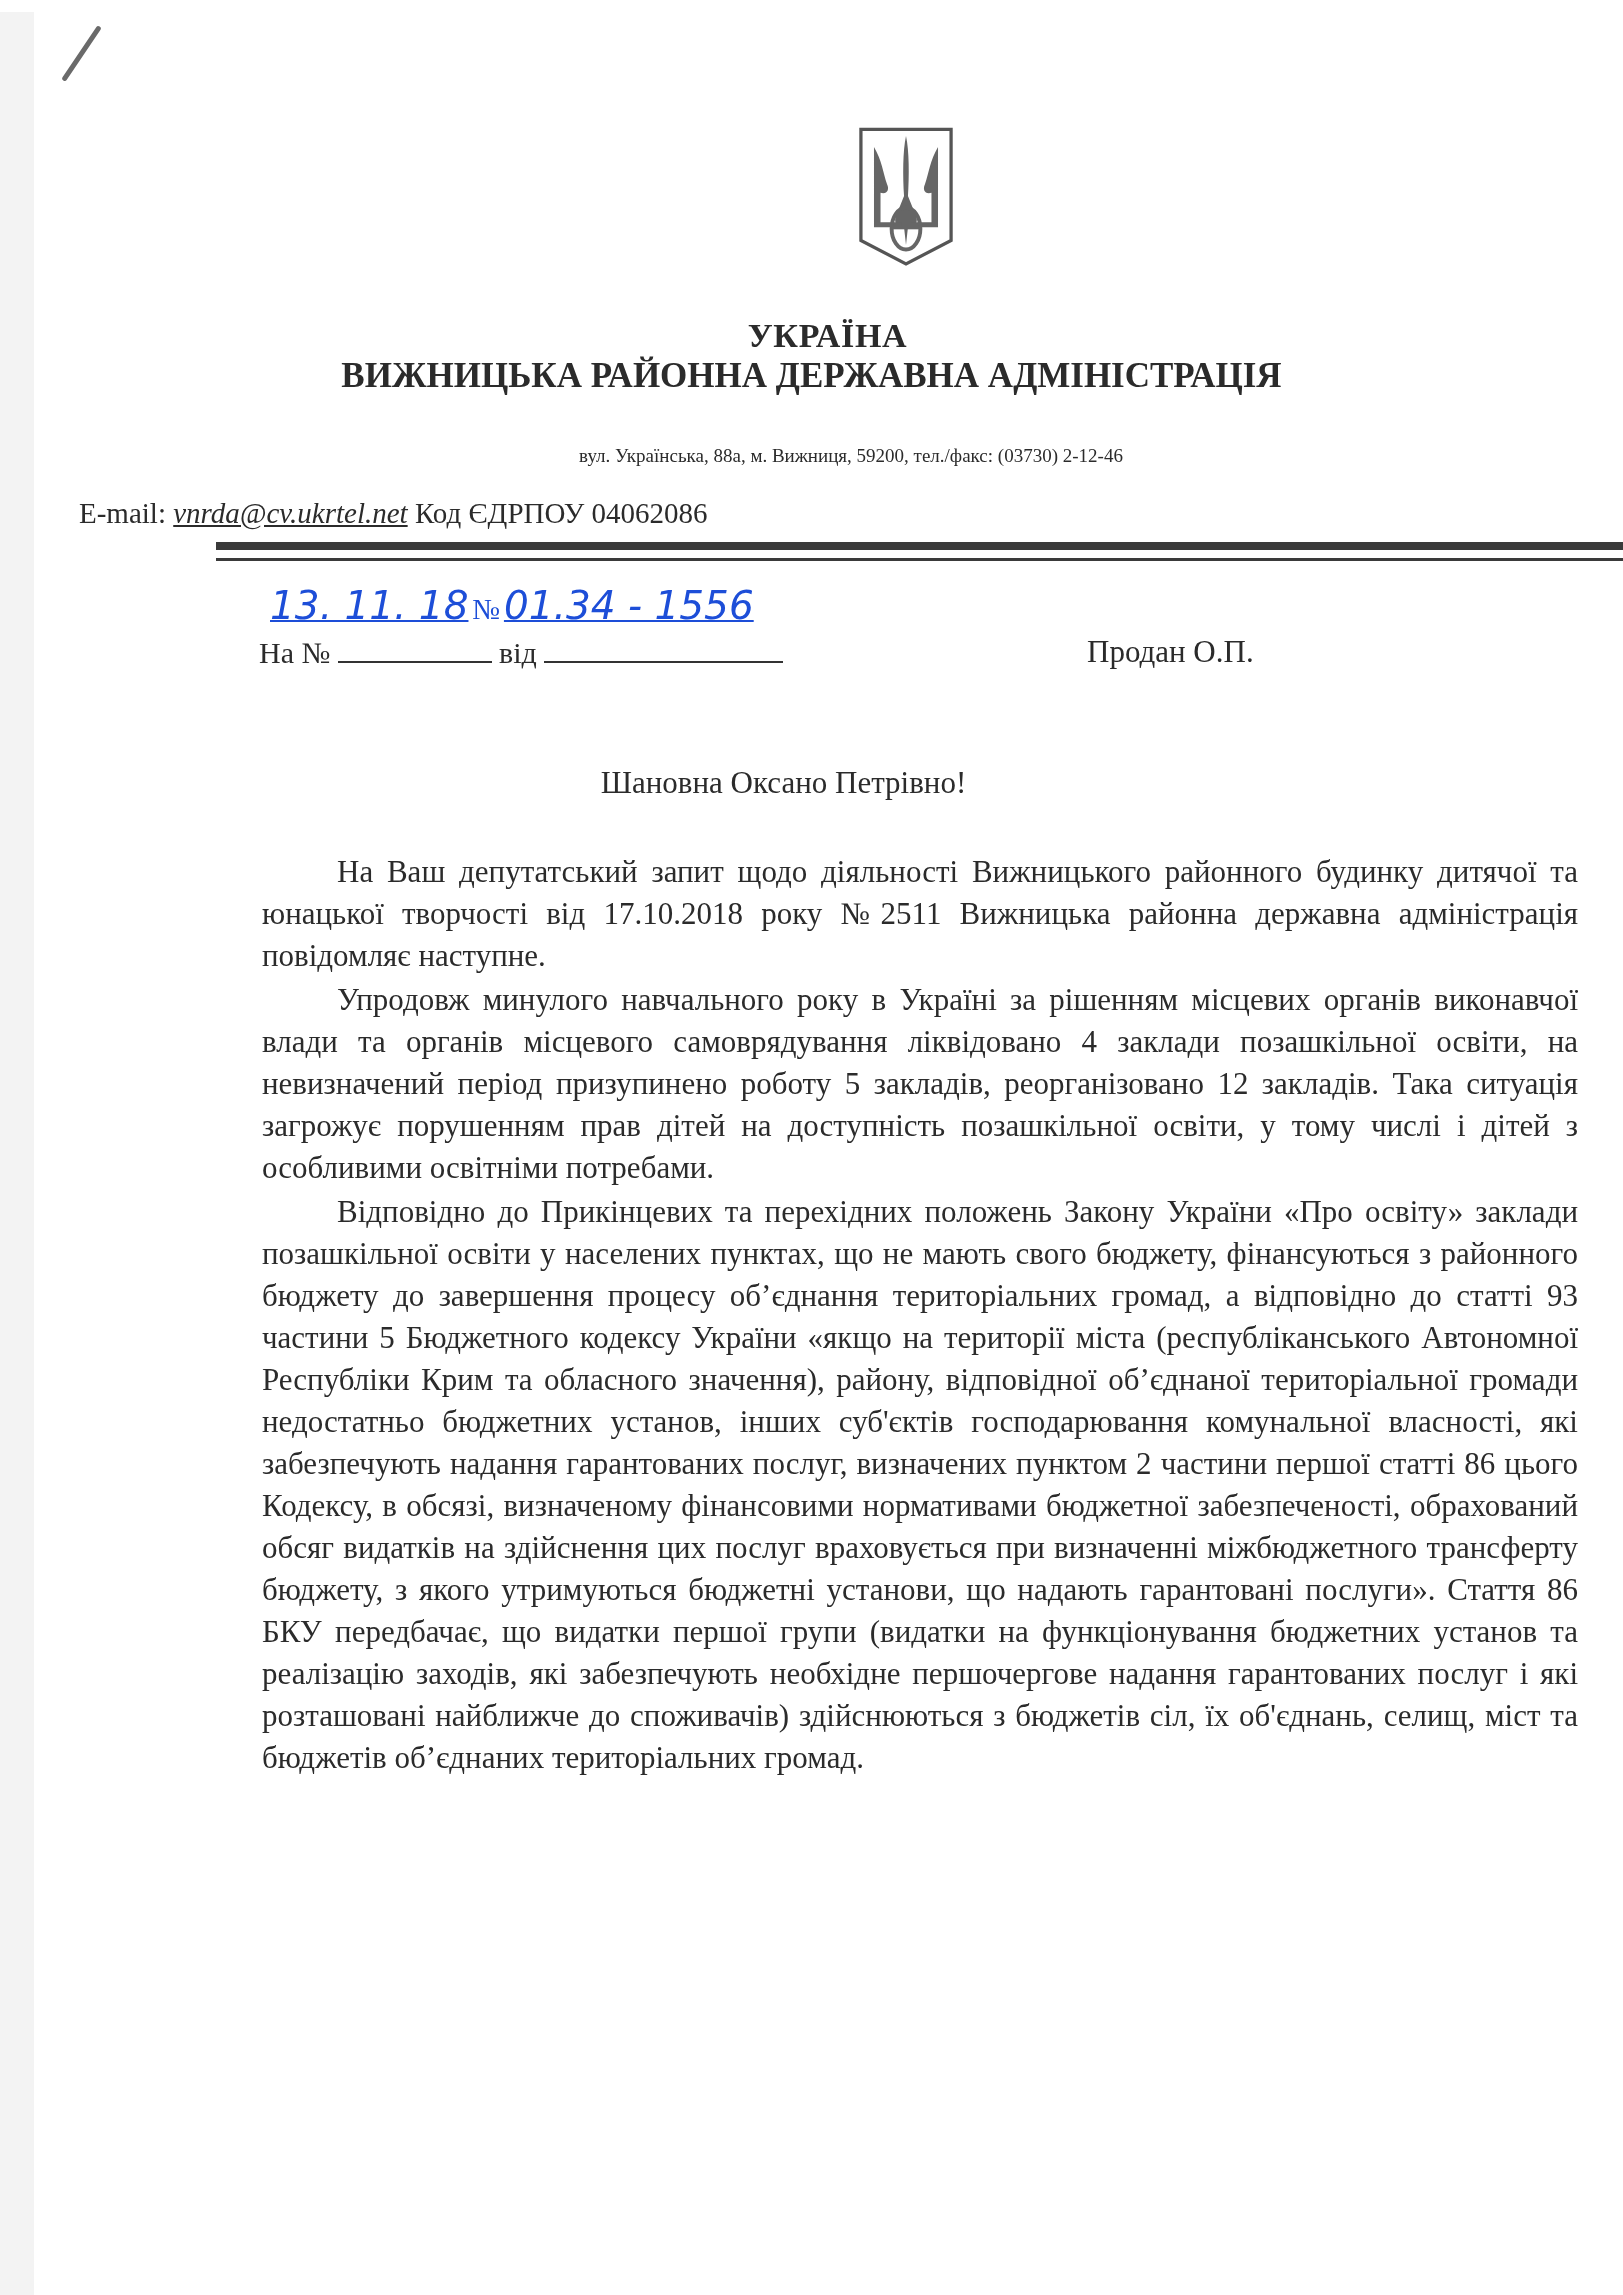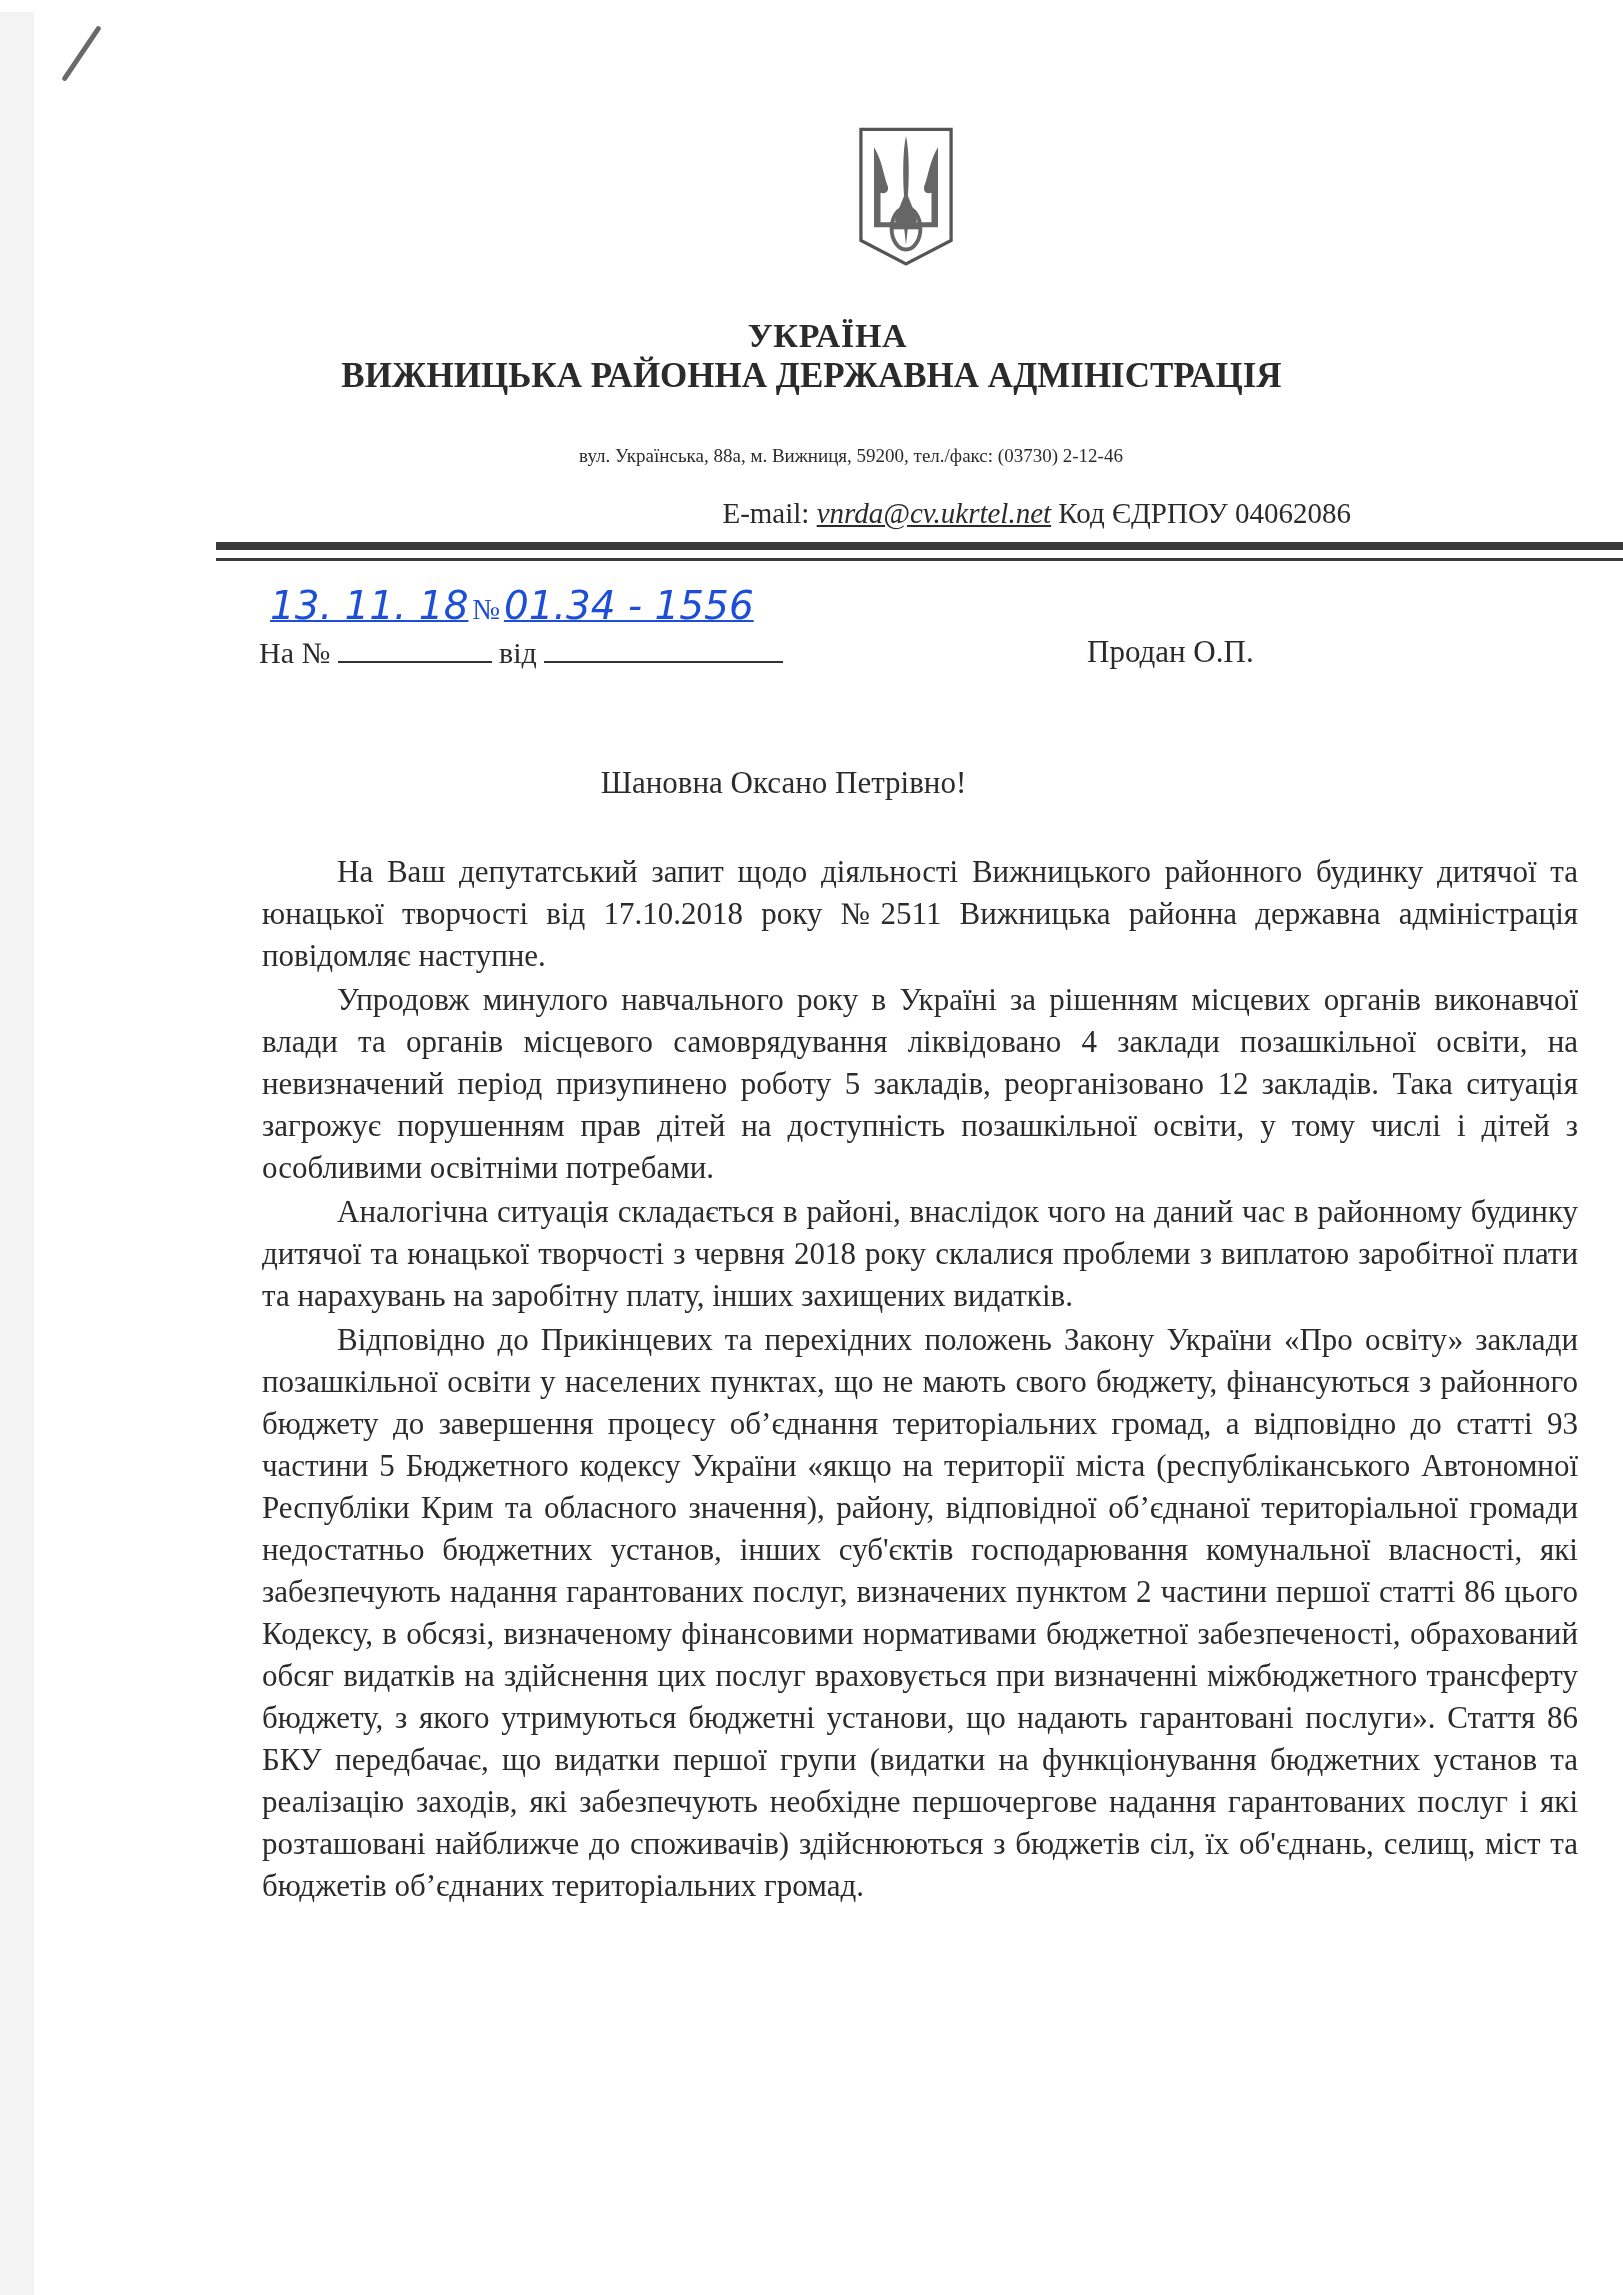--- a/index.html
+++ b/index.html
@@ -6,21 +6,21 @@
     body {
       width: 1623px; height: 2295px; background: #ffffff; position: relative; overflow: hidden;
       font-family: "Liberation Serif", "DejaVu Serif", serif; color: #2b2b2b;
     }
     .left-strip { position: absolute; left: 0; top: 11.8px; width: 34px; height: 2295px; background: #f3f3f3; }
     .pen-mark { position: absolute; left: 79px; top: 21px; width: 5.2px; height: 65px; background: #6a6a6a; border-radius: 2.6px; transform: rotate(34deg); transform-origin: center; }
     .emblem { position: absolute; left: 857px; top: 124px; width: 98px; height: 144px; }
     .h-country { position: absolute; left: 16px; width: 1623px; top: 317px; text-align: center; font-weight: bold; font-size: 34px; letter-spacing: 0.7px; }
     .h-org { position: absolute; left: 0; width: 1623px; top: 356px; text-align: center; font-weight: bold; font-size: 35px; }
     .addr { position: absolute; left: 0; width: 1623px; top: 445px; text-align: center; font-size: 19px; padding-left: 79px; box-sizing: border-box; }
-    .contacts { position: absolute; left: 0; width: 1351px; top: 497px; text-align: right; font-size: 29px; padding-left: 79px; box-sizing: border-box; }
+    .contacts { position: absolute; left: 0; width: 1351px; top: 497px; text-align: left; font-size: 29px; padding-left: 79px; box-sizing: border-box; }
     .contacts .email { font-style: italic; text-decoration: underline; }
     .rule-thick { position: absolute; left: 216px; right: 0; top: 542px; height: 7.9px; background: #3a3a3a; }
     .rule-thin { position: absolute; left: 216px; right: 0; top: 558px; height: 2.6px; background: #3a3a3a; }
     .reg-line { position: absolute; left: 259px; top: 583px; font-size: 39px; font-style: italic; font-family: "DejaVu Sans", sans-serif; font-weight: 300; color: #1d4ed8; margin-left: 11px; }
     .reg-line .u { text-decoration: underline; text-decoration-thickness: 2px; }
     .reg-line .num-sign { font-style: normal; font-family: "Liberation Serif", serif; font-size: 29px; margin: 0 3.9px; }
     .ref-line { position: absolute; left: 259px; top: 636px; font-size: 30px; }
     .ref-line .blank { display: inline-block; border-bottom: 2px solid #333; vertical-align: baseline; height: 19.6px; }
     .addressee { position: absolute; left: 1087px; top: 632px; font-size: 31px; line-height: 39px; }
     .salutation { position: absolute; left: 0; width: 1440px; top: 765px; text-align: center; font-size: 31px; padding-left: 39px; box-sizing: border-box; margin-left: 44px; }
@@ -64,16 +64,15 @@
 
 <div class="addressee">
   <div>Продан О.П.</div>
 </div>
 
 <div class="salutation">Шановна Оксано Петрівно!</div>
 
 <div class="body-text">
   <p>На Ваш депутатський запит щодо діяльності Вижницького районного будинку дитячої та юнацької творчості  від 17.10.2018 року №2511 Вижницька районна державна адміністрація повідомляє наступне.</p>
   <p>Упродовж минулого навчального року в Україні за рішенням місцевих органів виконавчої влади та органів місцевого самоврядування ліквідовано 4 заклади позашкільної освіти, на невизначений період призупинено роботу 5 закладів, реорганізовано 12 закладів. Така ситуація загрожує порушенням прав дітей на доступність позашкільної освіти, у тому числі і дітей з особливими освітніми потребами.</p>
-  <p>Аналогічна ситуація складається  в районі, внаслідок чого на даний час в районному будинку дитячої та юнацької творчості з червня 2018 року склалися проблеми з виплатою заробітної плати та нарахувань на заробітну плату, інших захищених видатків.</p>
   <p>Відповідно до Прикінцевих та перехідних положень Закону України «Про освіту» заклади позашкільної освіти у населених пунктах, що не мають свого бюджету, фінансуються з районного бюджету до завершення процесу об’єднання територіальних громад, а відповідно до статті 93 частини 5 Бюджетного кодексу України «якщо на території міста (республіканського Автономної Республіки Крим та обласного значення), району, відповідної об’єднаної територіальної громади недостатньо бюджетних установ, інших суб'єктів господарювання комунальної власності, які забезпечують надання гарантованих послуг, визначених пунктом 2 частини першої статті 86 цього Кодексу, в обсязі, визначеному фінансовими нормативами бюджетної забезпеченості, обрахований обсяг видатків на здійснення цих послуг враховується при визначенні міжбюджетного трансферту бюджету, з якого утримуються бюджетні установи, що надають гарантовані послуги». Стаття 86 БКУ передбачає, що видатки першої групи (видатки на функціонування бюджетних установ та реалізацію заходів, які забезпечують необхідне першочергове надання гарантованих послуг і які розташовані найближче до споживачів) здійснюються з бюджетів сіл, їх об'єднань, селищ, міст та бюджетів об’єднаних територіальних громад.</p>
 </div>
 
 
 </body></html>

